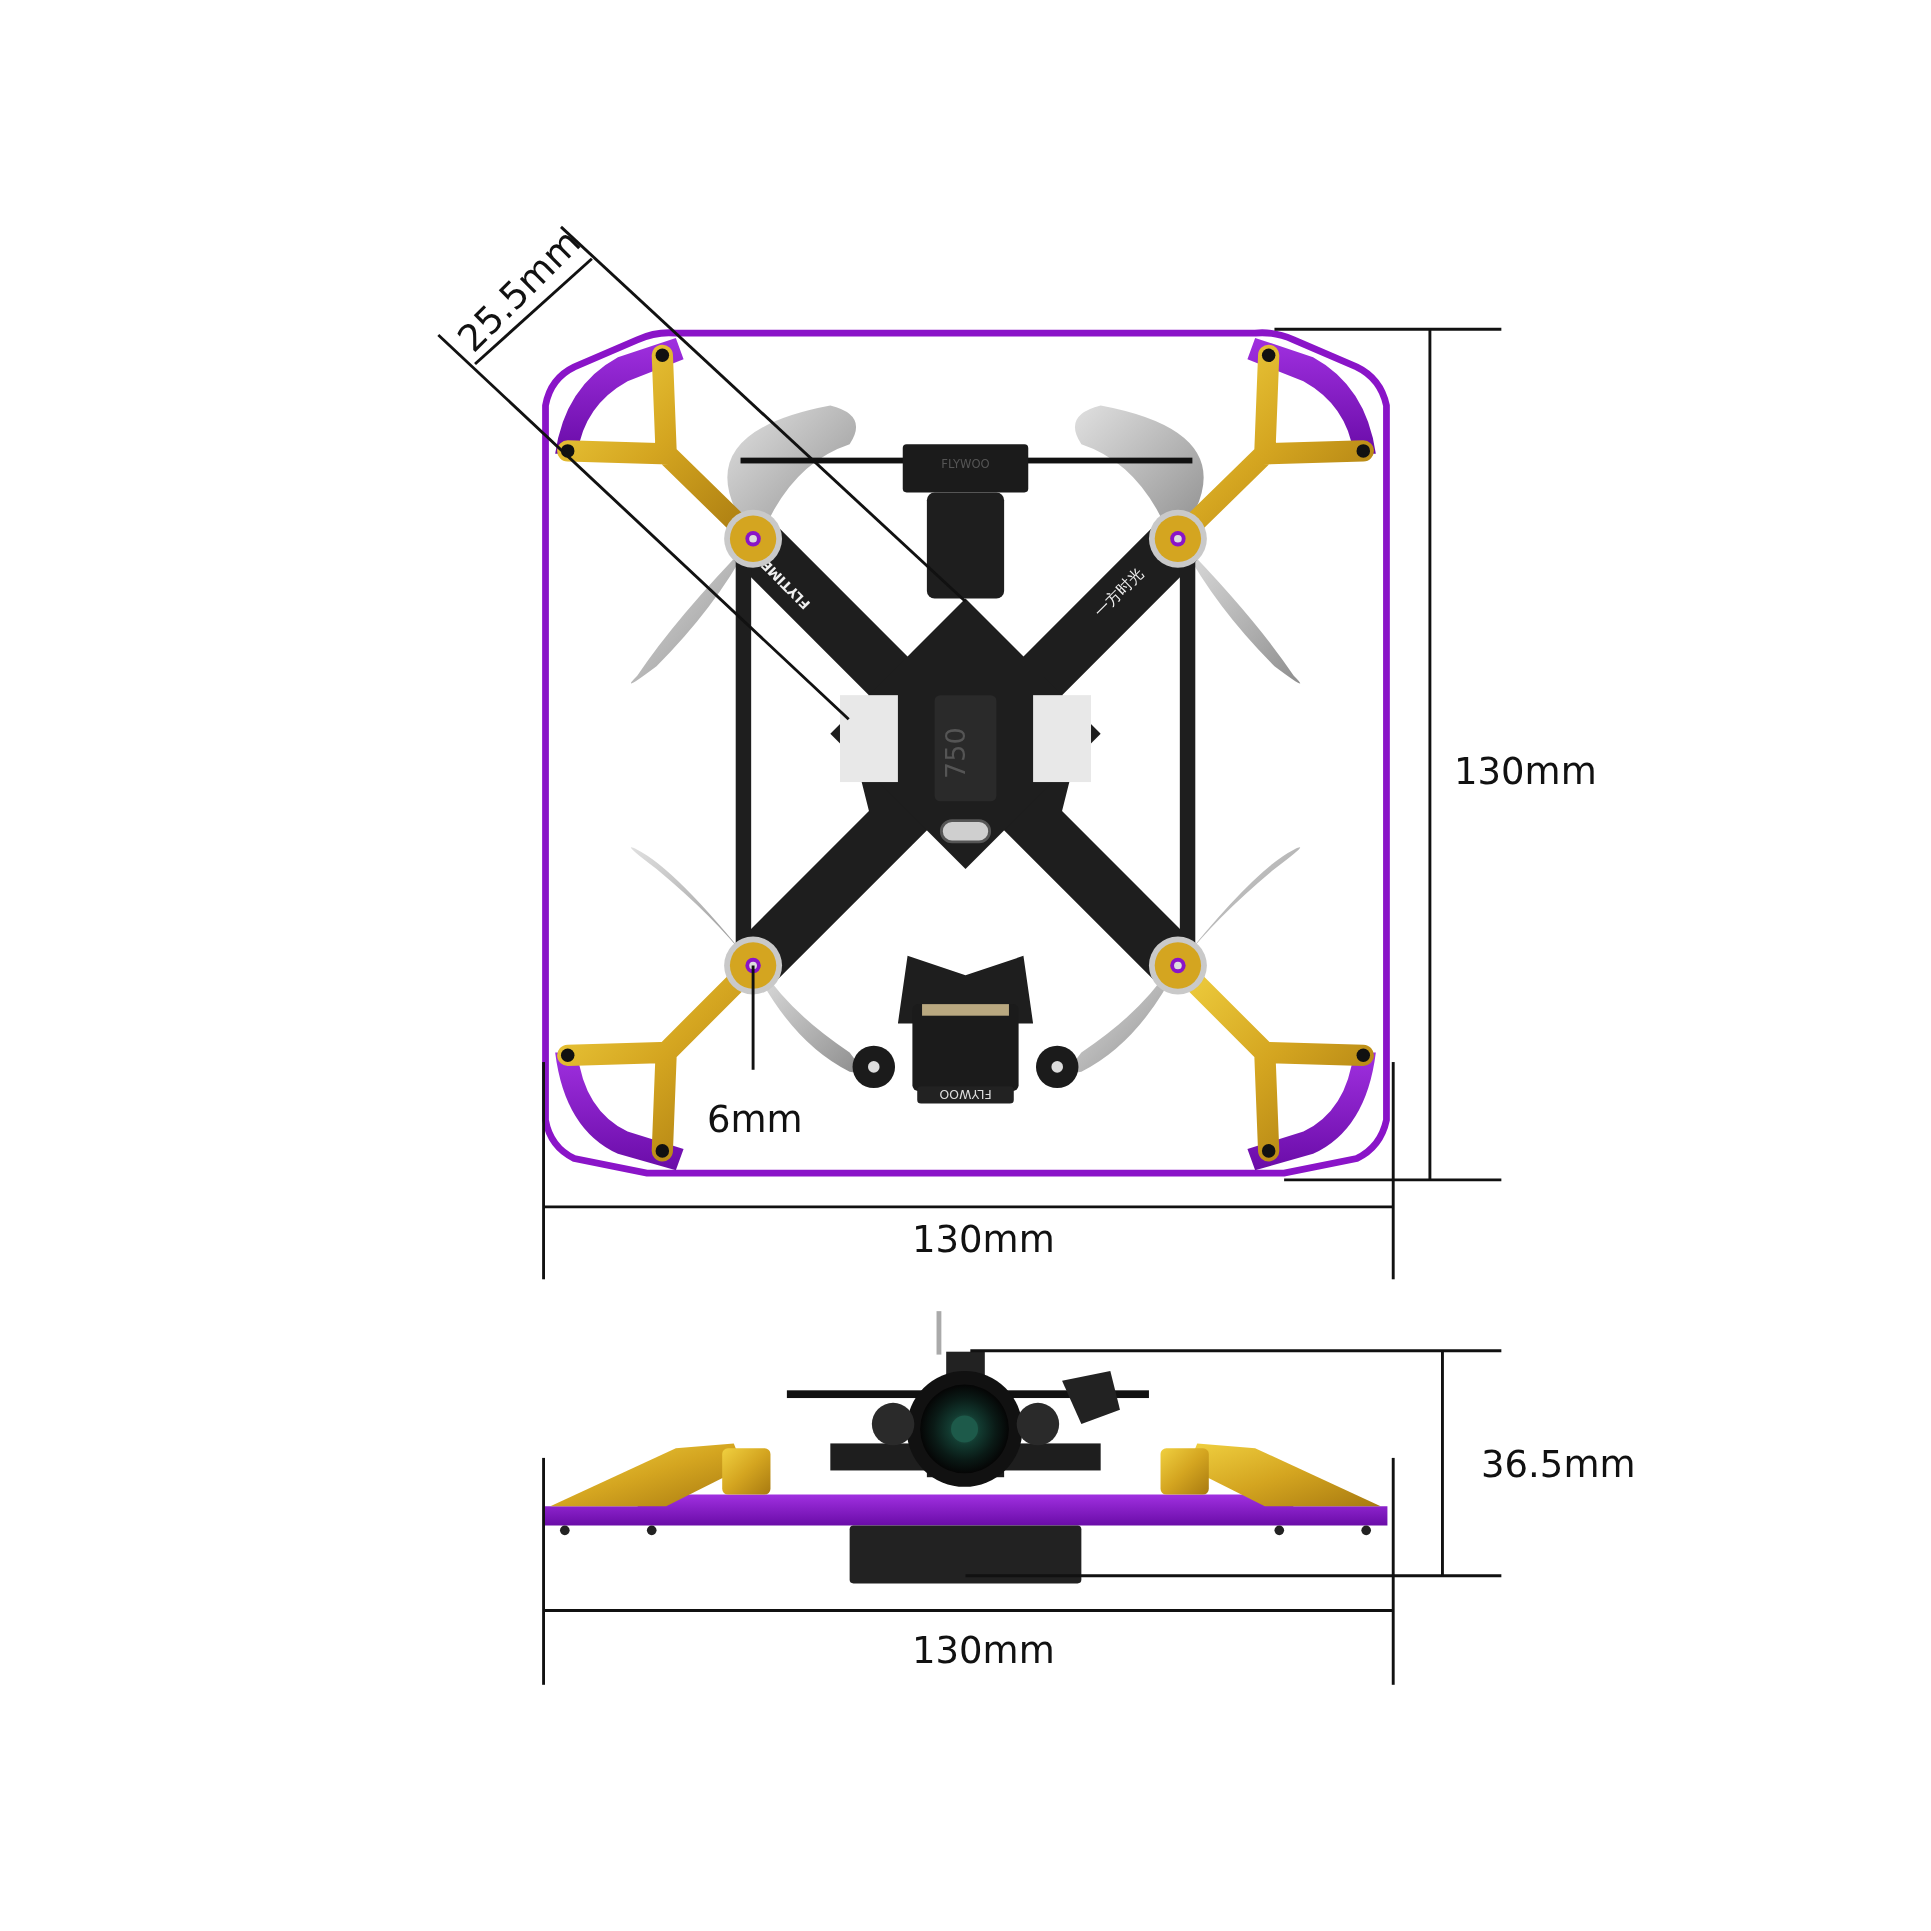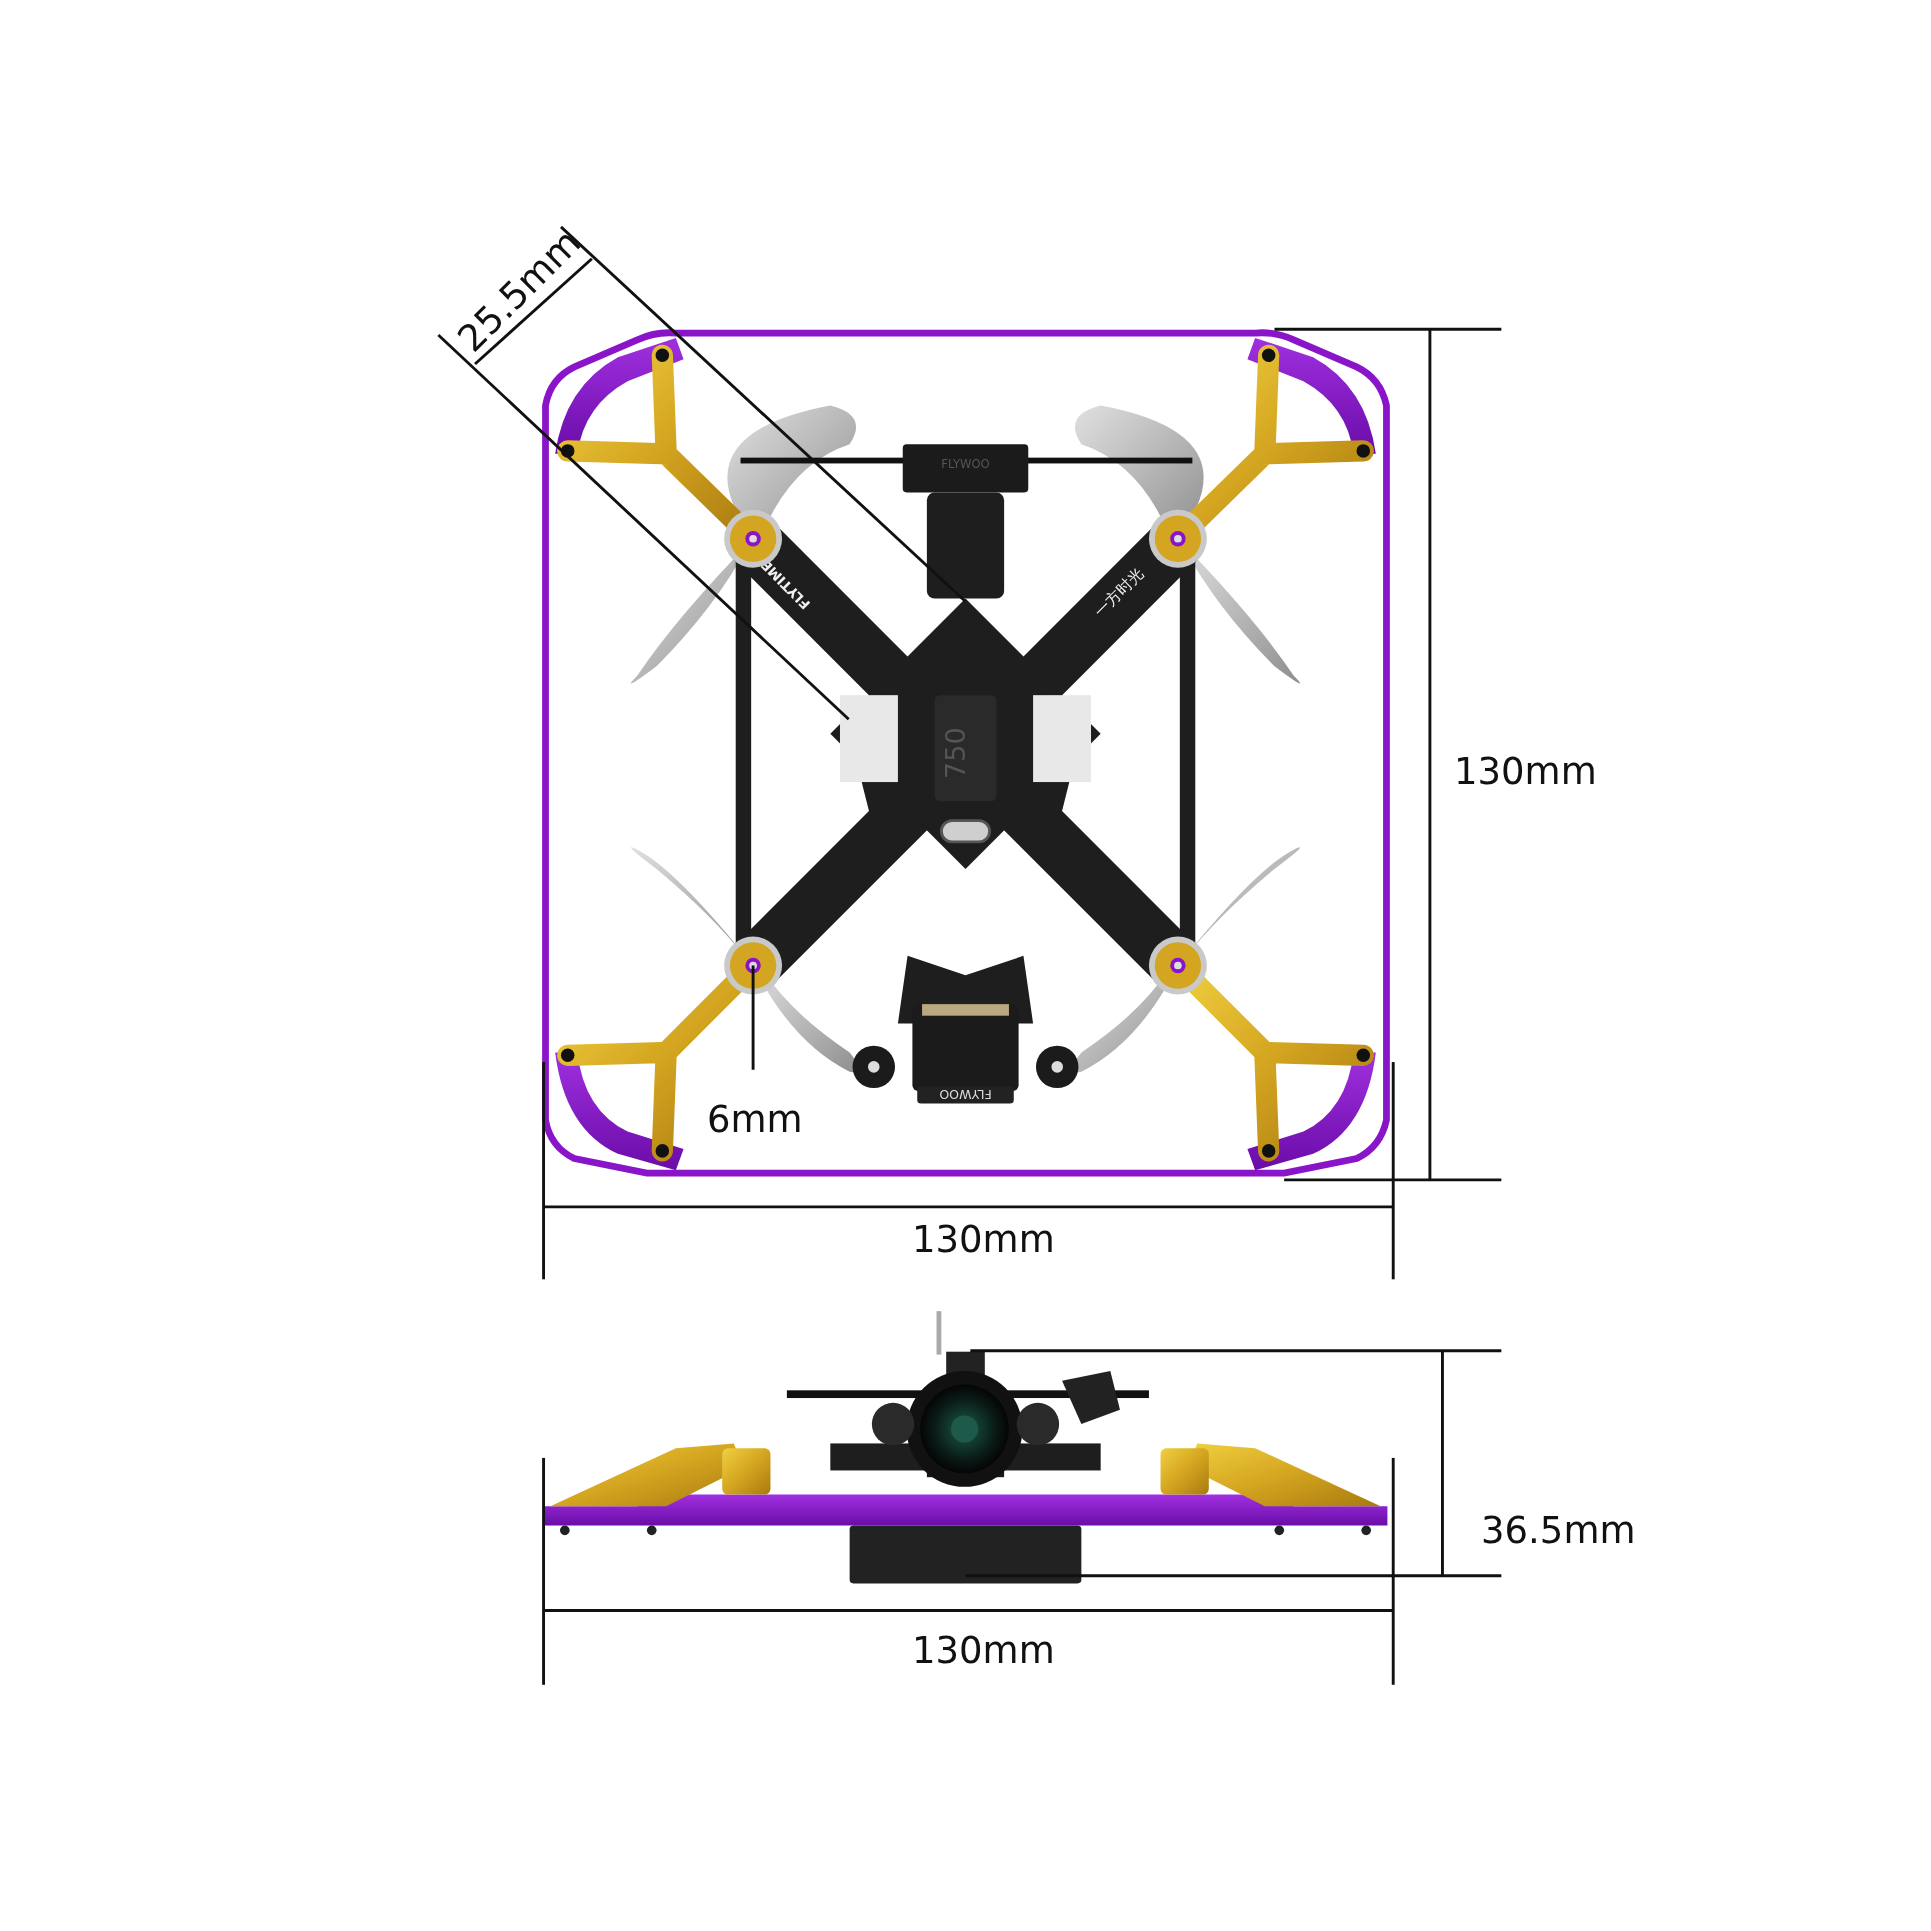--- a/index.html
+++ b/index.html
@@ -197,15 +197,15 @@
       <line x1="1443" y1="1510" x2="1443" y2="1745"></line>
       <line x1="563" y1="1668" x2="1443" y2="1668"></line>
     </g>
   </g>
 </svg>
 
 <div class="dim-label rot" style="left:442px; top:272px;">25.5mm</div>
 <div class="dim-label" style="left:1454px; top:753px;">130mm</div>
 <div class="dim-label" style="left:912px; top:1221px;">130mm</div>
 <div class="dim-label" style="left:707px; top:1089px;margin-top:12px;">6mm</div>
-<div class="dim-label" style="left:1481px; top:1512px;">36.5mm</div>
+<div class="dim-label" style="left:1481px; top:1446px;">36.5mm</div>
 <div class="dim-label" style="left:912px; top:1632px;">130mm</div>
 
 
 </body></html>

